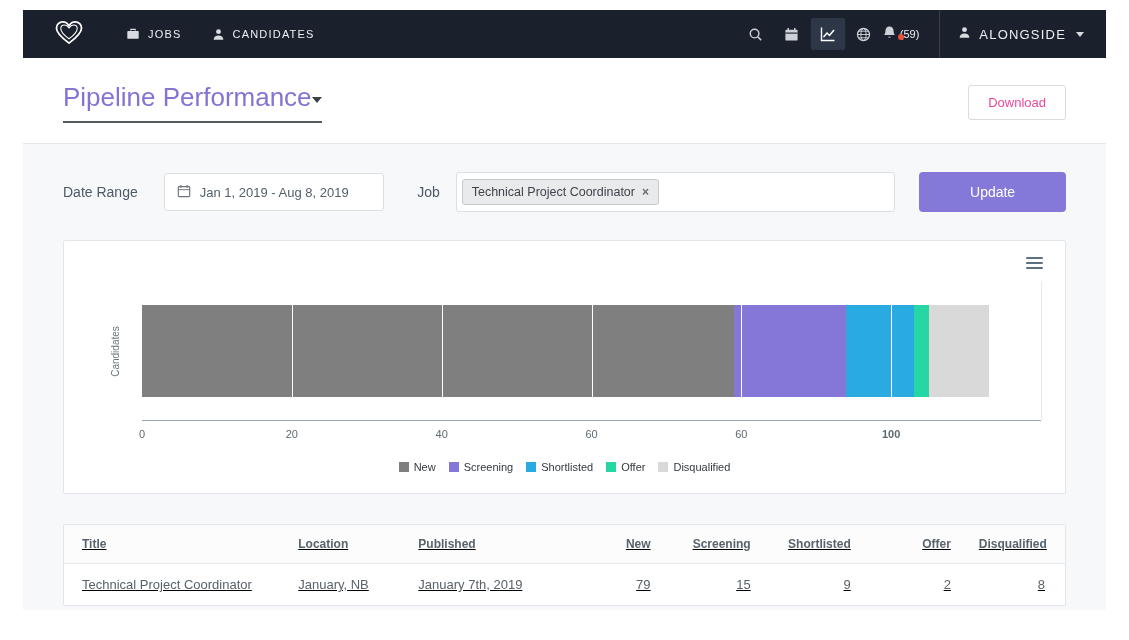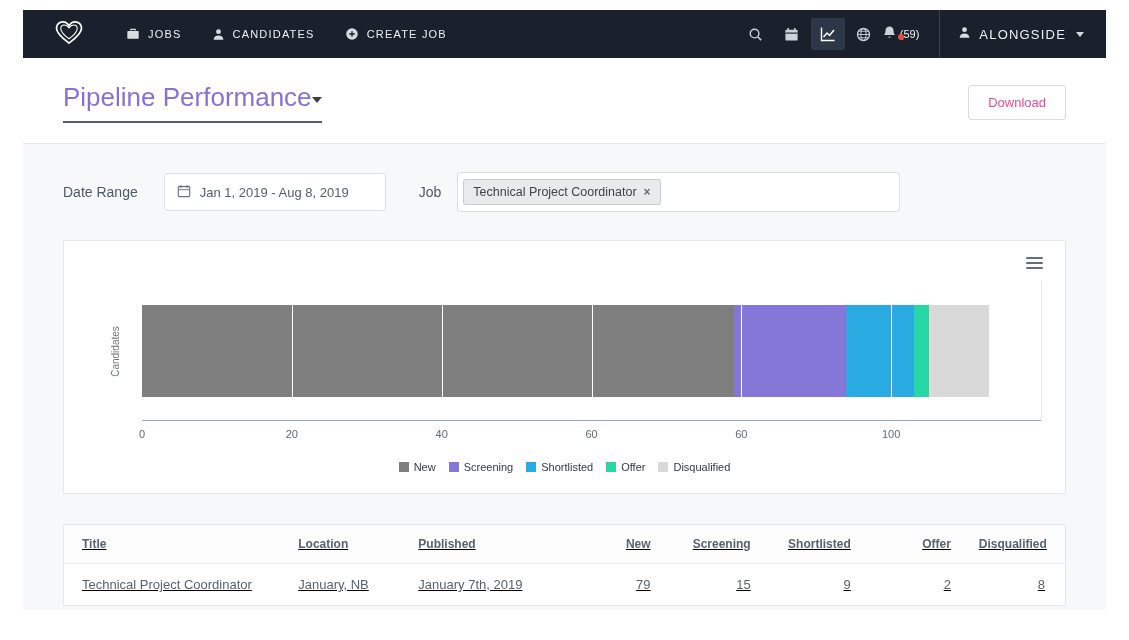--- a/index.html
+++ b/index.html
@@ -100,29 +100,20 @@
       </a>
       <a class="nav-item">
         <span class="nav-ic">
           <svg width="13" height="13" viewBox="0 0 16 16">
               <circle cx="8" cy="4.5" r="3" fill="currentColor"></circle>
               <path d="M2 14.5c0-3.4 2.7-5.2 6-5.2s6 1.8 6 5.2z" fill="currentColor"></path>
             </svg>
         </span>
         <span>CANDIDATES</span>
       </a>
-      <a class="nav-item">
-        <span class="nav-ic">
-          <svg width="14" height="14" viewBox="0 0 16 16">
-              <circle cx="8" cy="8" r="6.6" fill="currentColor"></circle>
-              <path d="M8 4.8v6.4M4.8 8h6.4" stroke="#1b212c" stroke-width="1.6"></path>
-            </svg>
-        </span>
-        <span>CREATE JOB</span>
-      </a>
     </div>
     <div class="nav-right">
       <div class="icon-btn">
         <svg width="15" height="15" viewBox="0 0 16 16">
             <circle cx="7" cy="7" r="4.6" fill="none" stroke="currentColor" stroke-width="1.5"></circle>
             <path d="M10.4 10.4 L14 14" stroke="currentColor" stroke-width="1.6"></path>
           </svg>
       </div>
       <div class="icon-btn">
         <svg width="15" height="15" viewBox="0 0 16 16">
@@ -190,20 +181,21 @@
         </span>
         <span>Jan 1, 2019 - Aug 8, 2019</span>
       </div>
       <span class="filter-label job-label">Job</span>
       <div class="job-input">
         <span class="chip">
           <span>Technical Project Coordinator</span>
           <span class="chip-x">×</span>
         </span>
       </div>
+      <button class="btn-update">Update</button>
     </div>
 
     <div class="card chart-card">
       <div class="menu-icon">
           <span></span>
           <span></span>
           <span></span>
         </div>
       <div class="chart-area">
         <div class="ylabel-col">
@@ -224,21 +216,21 @@
               <div class="gridline" style="left: 66.6667%;"></div>
               <div class="gridline" style="left: 83.3333%;"></div>
               <div class="gridline edge" style="left: 100%;"></div>
             </div>
           <div class="ticks">
               <span class="tick-label" style="left: 0%;">0</span>
               <span class="tick-label" style="left: 16.6667%;">20</span>
               <span class="tick-label" style="left: 33.3333%;">40</span>
               <span class="tick-label" style="left: 50%;">60</span>
               <span class="tick-label" style="left: 66.6667%;">60</span>
-              <span class="tick-label" style="left: 83.3333%;">100</span>
+              <span class="tick-label" style="left: 83.3333%; font-weight: bold;">100</span>
             </div>
         </div>
       </div>
       <div class="legend">
           <span class="legend-item">
             <i style="background: rgb(127, 127, 127);"></i>
             <span>New</span>
           </span>
           <span class="legend-item">
             <i style="background: rgb(133, 119, 216);"></i>

